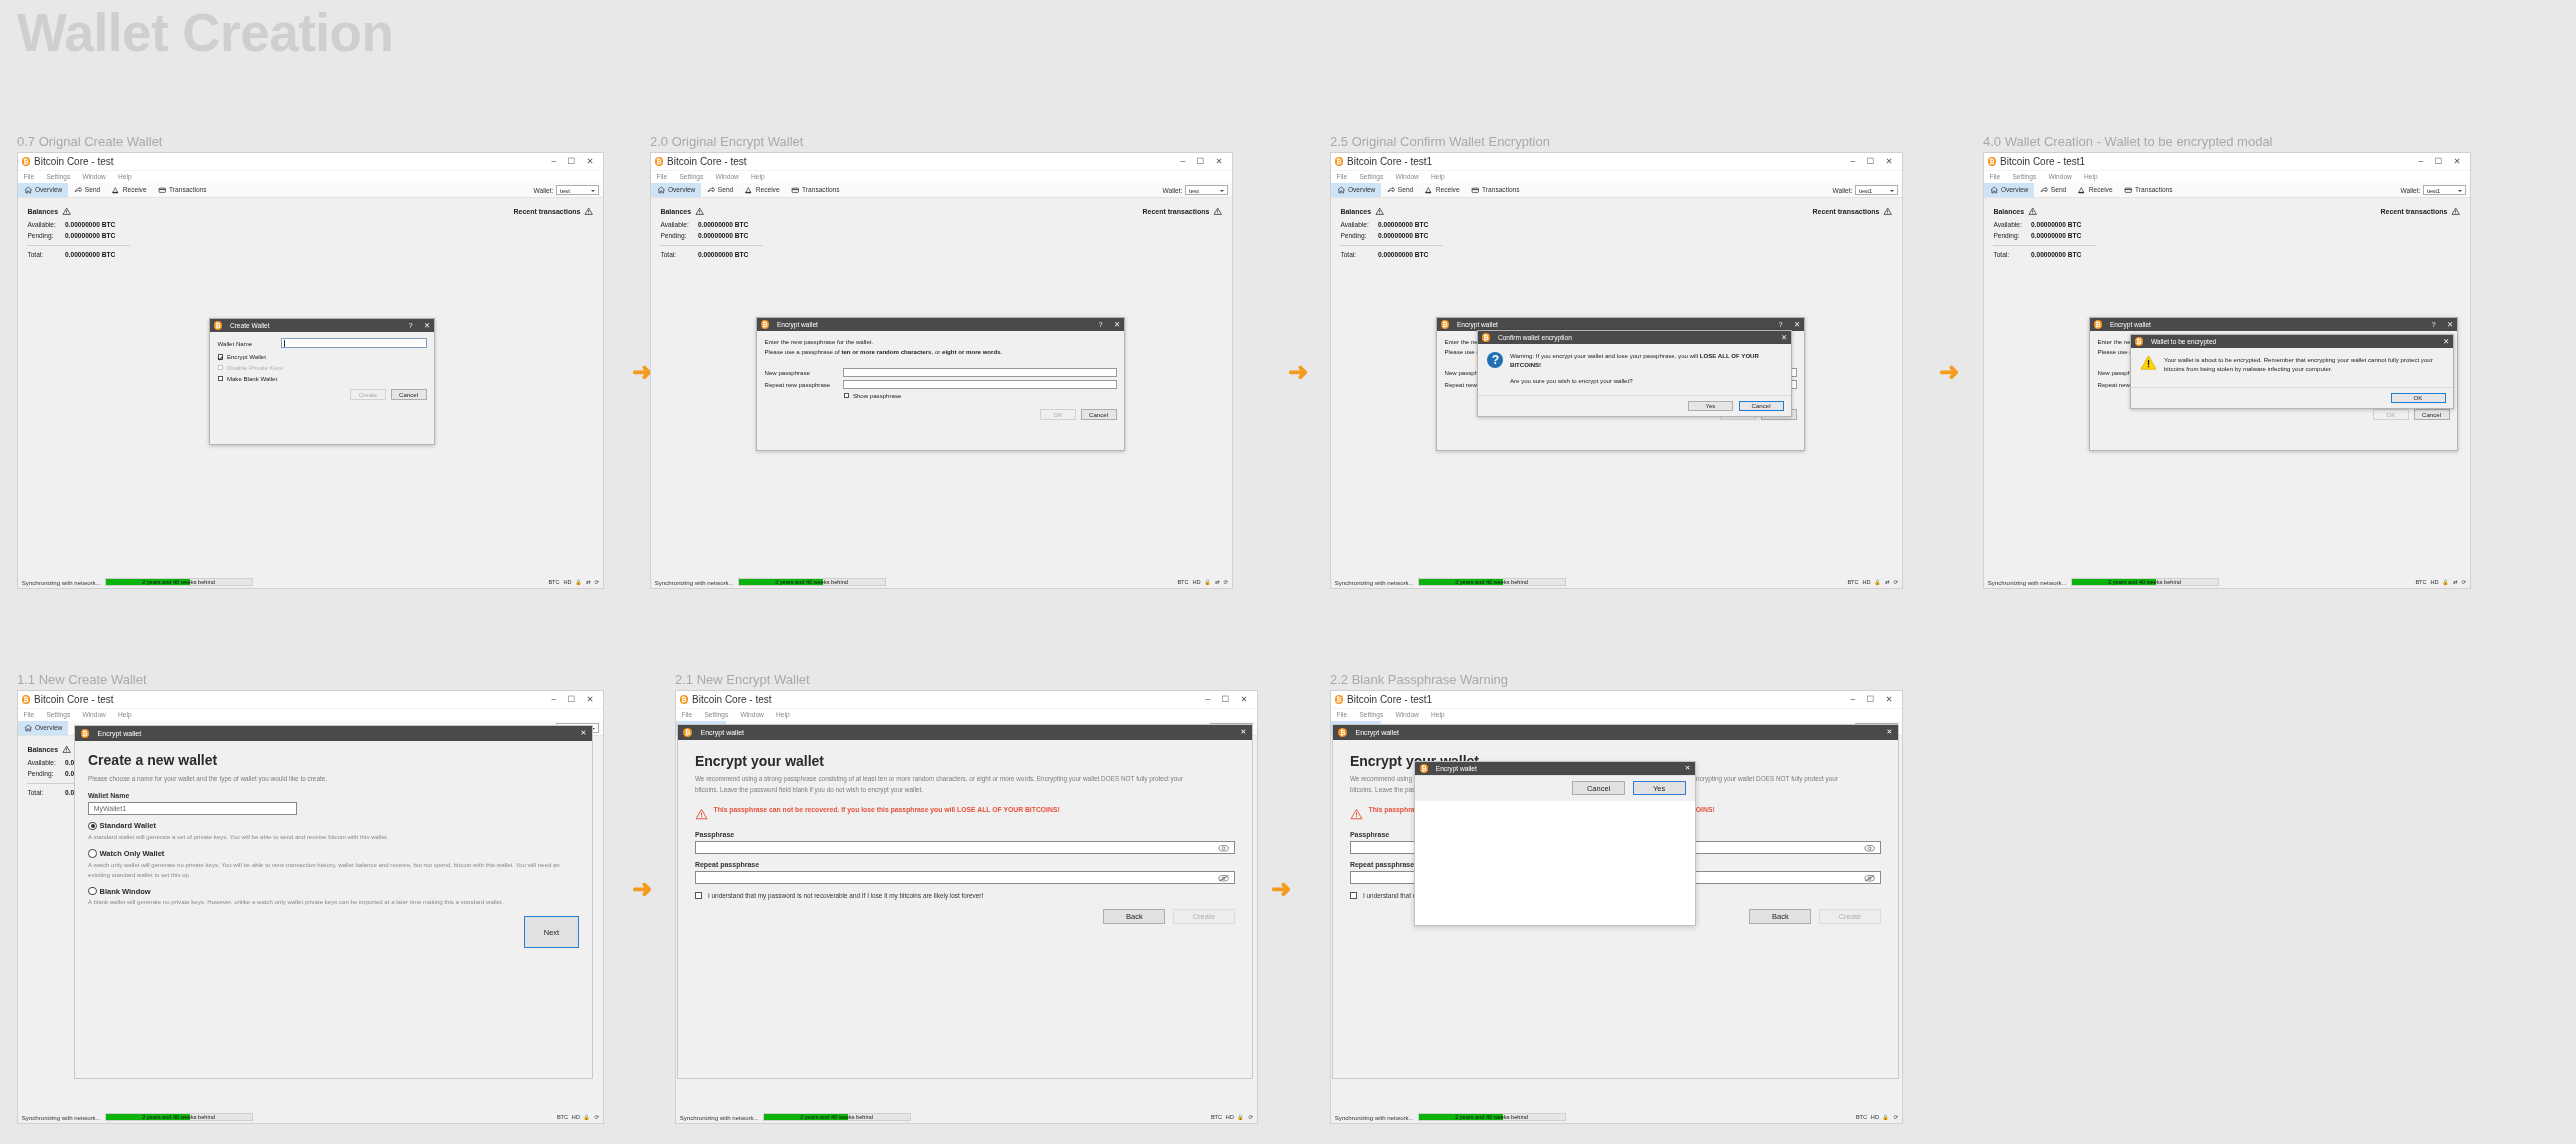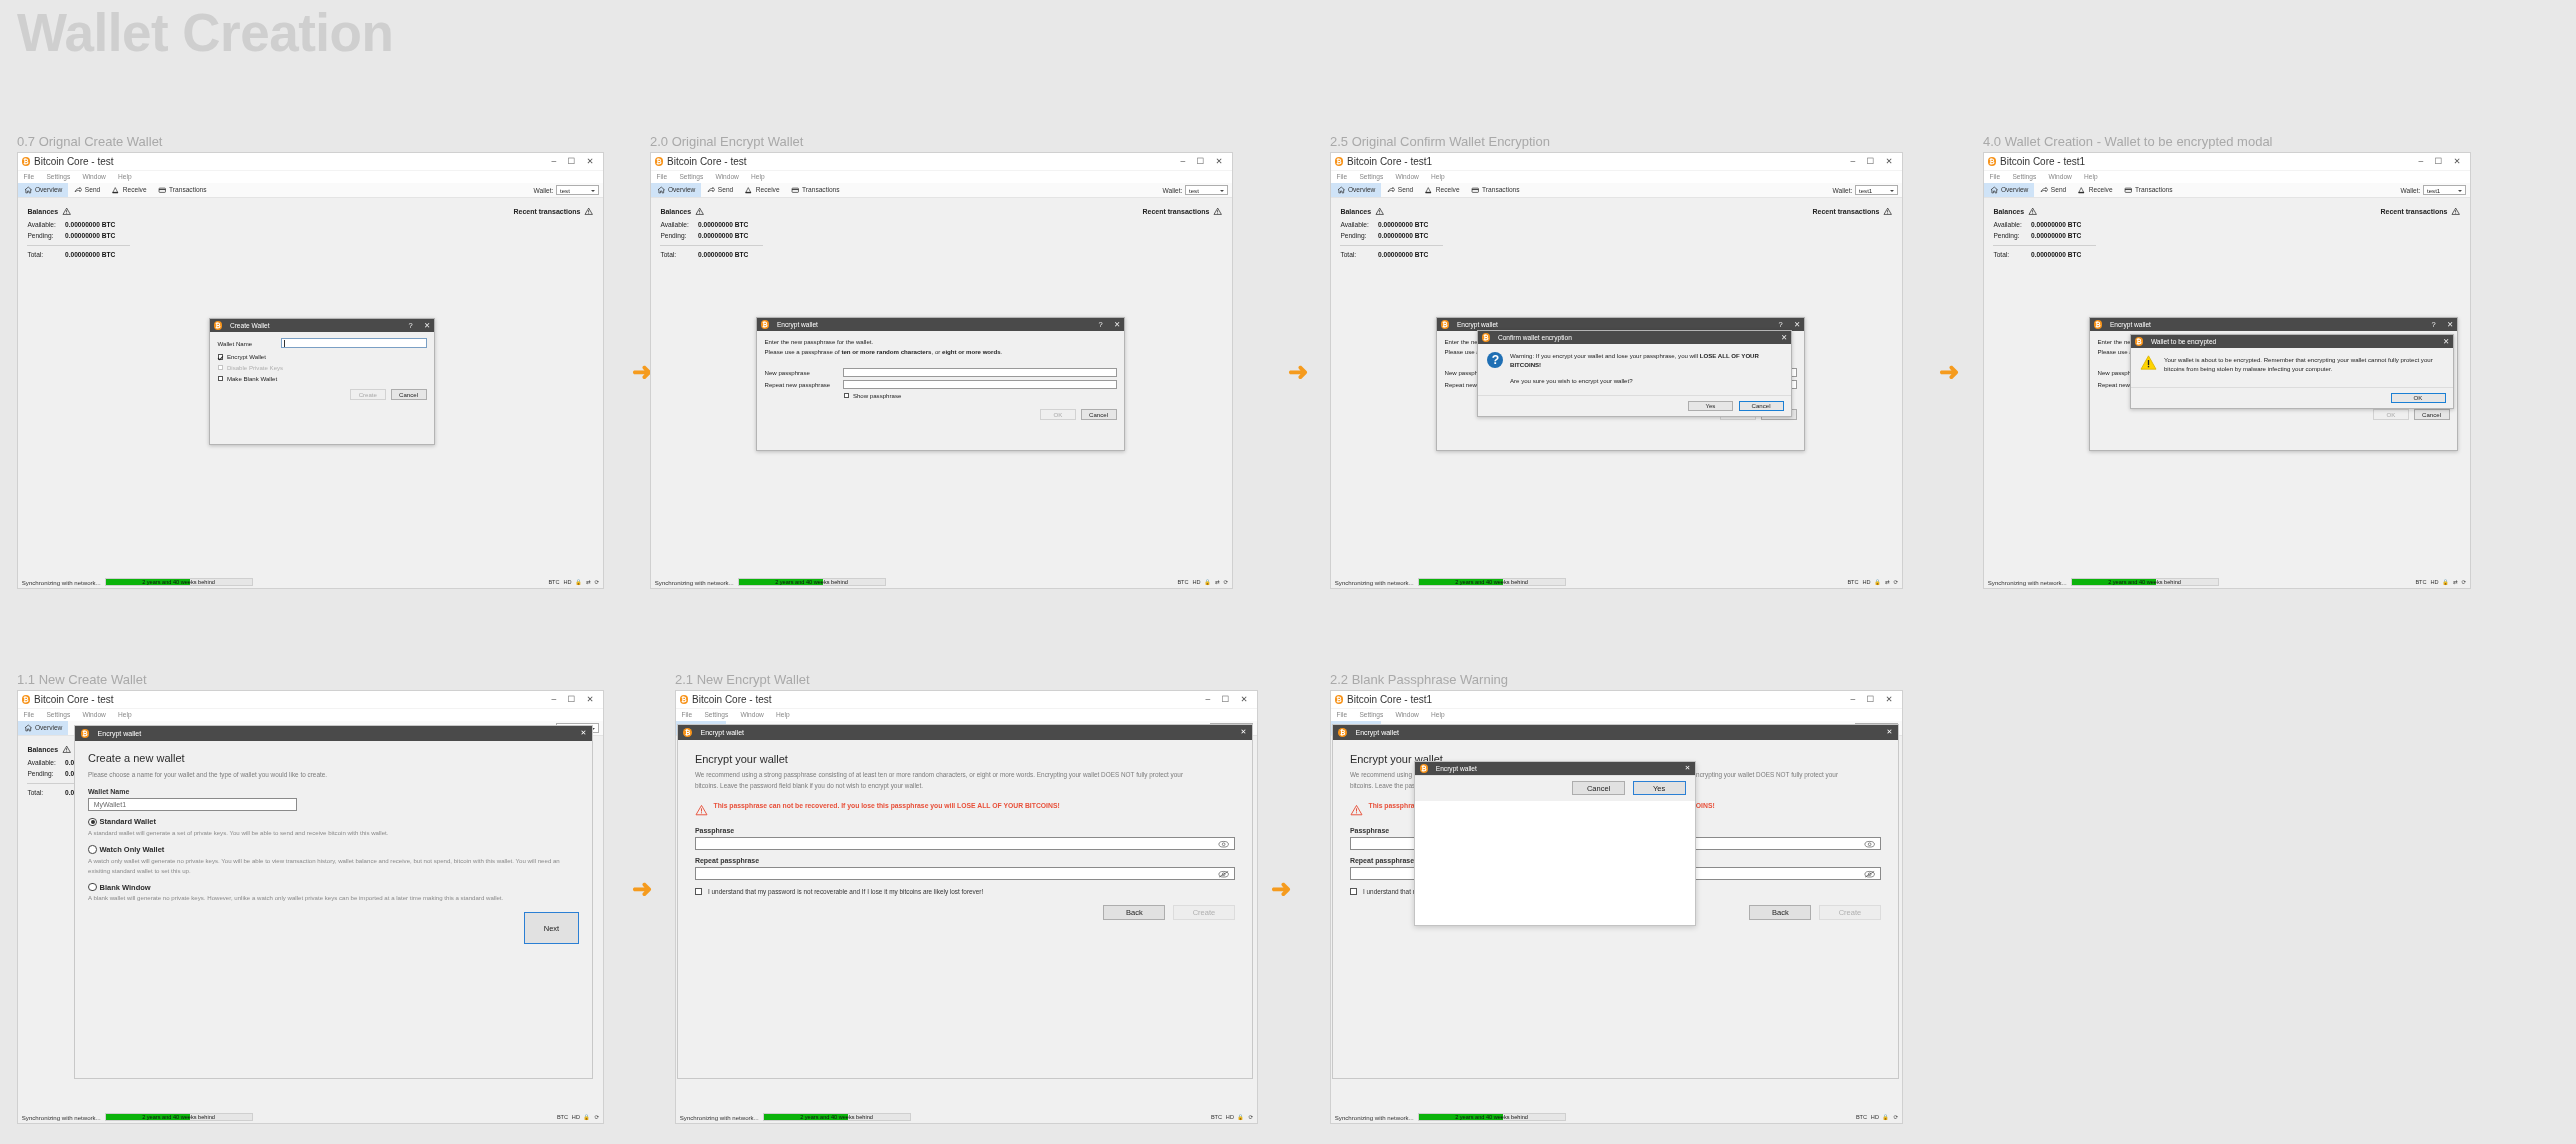--- a/index.html
+++ b/index.html
@@ -142,21 +142,21 @@
   .alert-text { font-size: 6.1px; line-height: 1.45; color: #222; }
 
   
   .mdialog { position: absolute; background: #f0f0f0; border: 0.9px solid #c8c8c8; }
   .mdialog-bar {
     background: #4a4a4a; color: #fff; height: 15px; display: flex; align-items: center;
     padding: 0 5.6px; font-size: 7px; gap: 4.7px;
   }
   .mdialog-bar .t { flex: 1 1 auto; }
   .mdialog-body { padding: 11.3px 13px 9.4px 13px; }
-  .mh1 { font-size: 11px; color: #2b2b2b; margin: 0 0 5.6px 0; font-weight: normal; }
+  .mh1 { font-size: 14px; color: #2b2b2b; margin: 0 0 5.6px 0; font-weight: bold; }
   .msub { font-size: 6.4px; color: #7c7c7c; line-height: 1.7; margin-bottom: 7.5px; }
   .flabel { font-size: 7px; font-weight: bold; color: #333; margin: 7.5px 0 2.8px 0; }
   .finput {
     height: 13px; border: 0.9px solid #8a8a8a; background: #fff; display: flex; align-items: center;
     padding: 0 4.7px; font-size: 7px; color: #6b6b6b; position: relative;
   }
   .finput .eye { position: absolute; right: 4.7px; top: 1.9px; }
   .radio-opt { margin-top: 6.6px; }
   .radio-line { display: flex; align-items: center; gap: 3px; }
   .radio {

